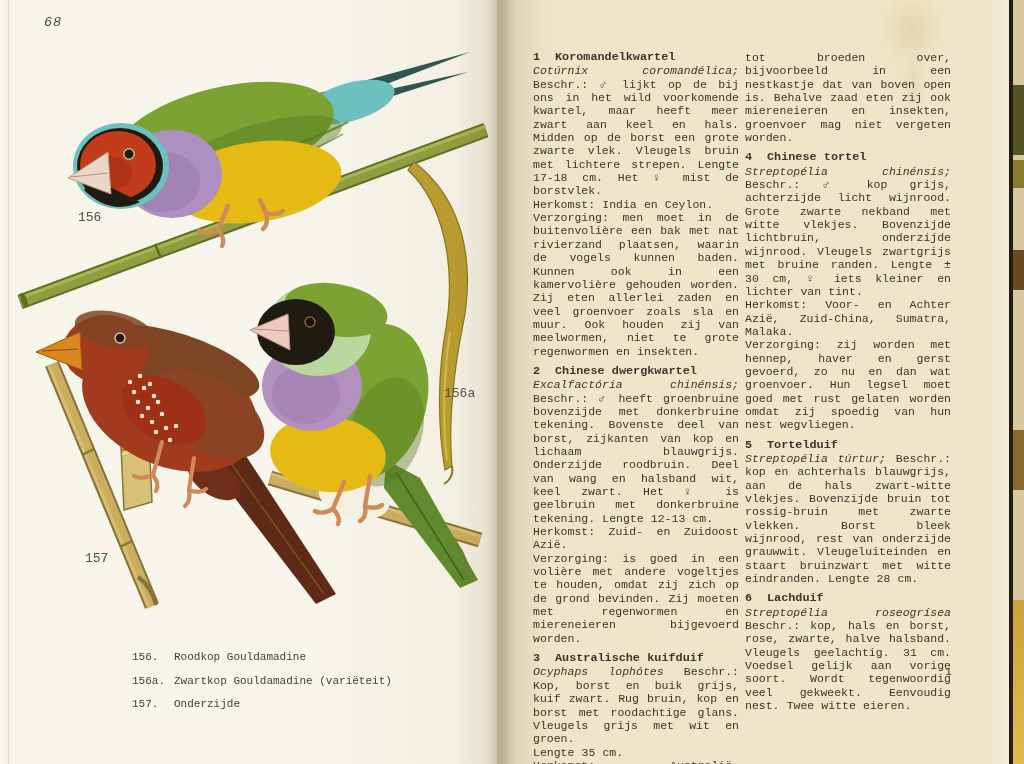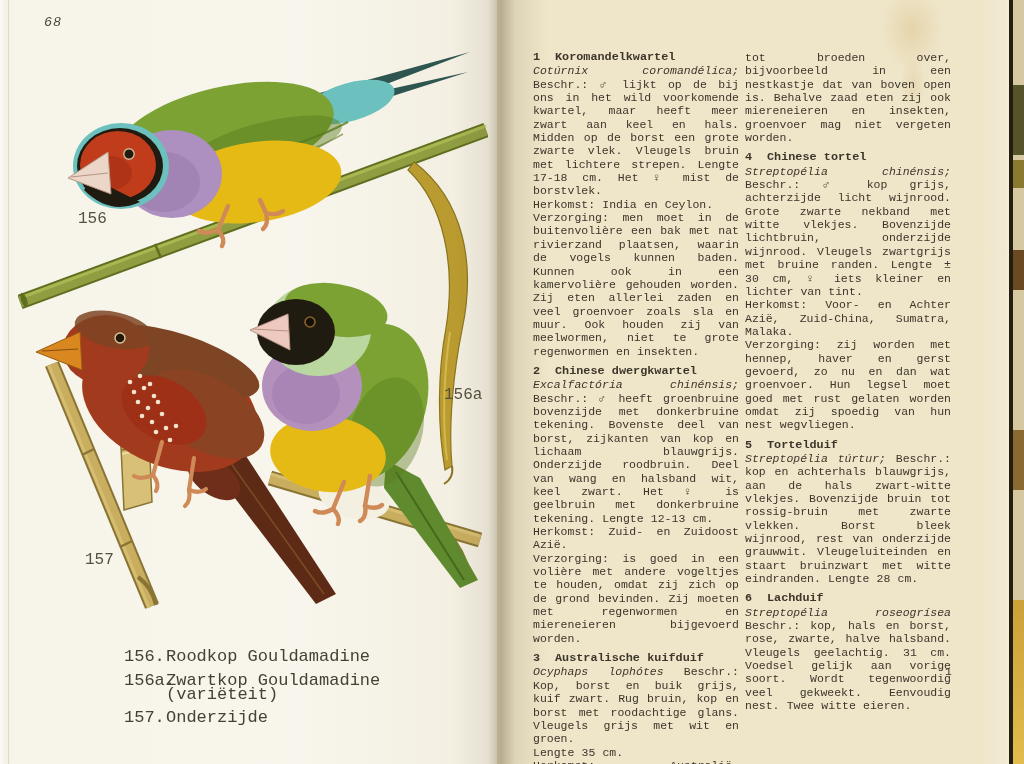--- a/index.html
+++ b/index.html
@@ -47,25 +47,25 @@
   .stain2 {
     position:absolute; left:900px; top:55px; width:26px; height:60px; pointer-events:none;
     background:radial-gradient(closest-side,rgba(180,140,55,.16),rgba(180,140,55,0));
   }
   
   .lp-pagenum {
     position:absolute; left:44px; top:15px;
     font-style:italic; font-size:13.5px; color:#4c463a; letter-spacing:1px;
   }
   .illustration { position:absolute; left:18px; top:32px; width:470px; height:610px; }
-  .fig-label { position:absolute; font-size:16px; color:#55503f; }
+  .fig-label { position:absolute; font-size:13px; color:#55503f; }
   .fig-156  { left:78px;  top:210px; }
   .fig-156a { left:444px; top:386px; }
   .fig-157  { left:85px;  top:551px; }
-  .captions { position:absolute; left:124px; top:650px; font-size:17px; color:#464134; }
+  .captions { position:absolute; left:132px; top:650px; font-size:11px; color:#464134; }
   .caption-row { display:flex; line-height:14px; margin-bottom:9.5px; }
   .cap-num { width:42px; flex:0 0 42px; }
   
   .rp-header {
     position:absolute; left:520px; top:29px; width:436px; text-align:center;
     font-weight:bold; font-size:16px; letter-spacing:.3px; color:#38322a;
   }
   .col {
     position:absolute; top:51px; width:206px;
     font-size:11.5px; line-height:13.35px; text-align:justify;

